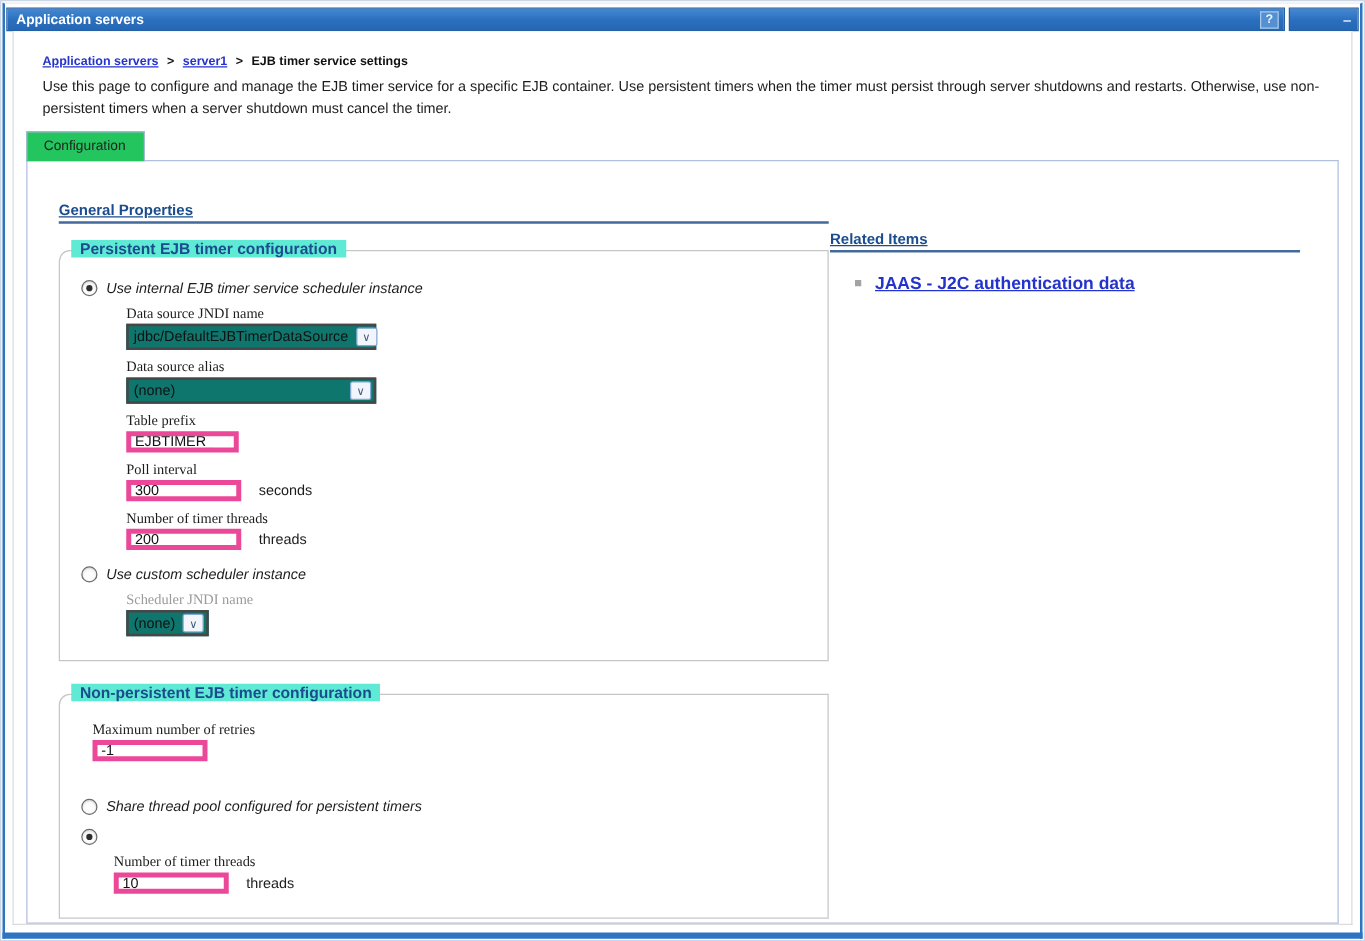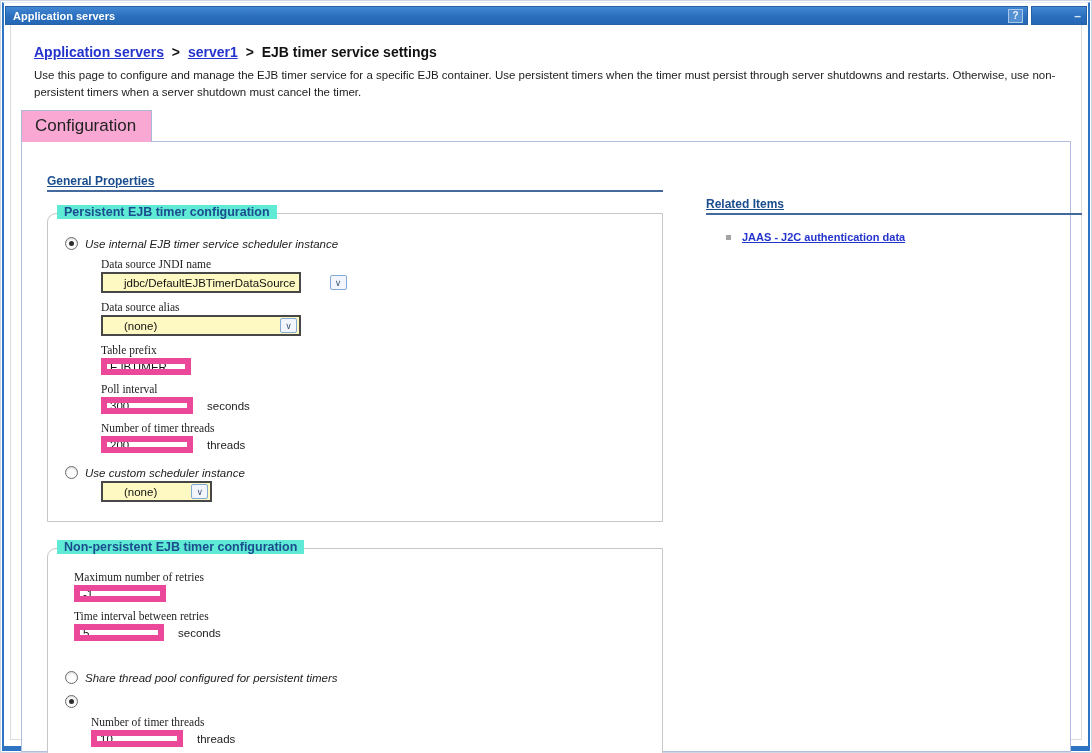--- a/index.html
+++ b/index.html
@@ -34,30 +34,30 @@
     width: 15px; height: 14px; background: #5590d2; border: 1px solid #a8c8ea;
     color: #eaf2fb; font-size: 10px; font-weight: bold; text-align: center; line-height: 12px;
     cursor: pointer;
   }
   .min-box { color: #d9e6f5; font-weight: bold; font-size: 12px; line-height: 12px; cursor: pointer; }
   
   .content {
     position: absolute; left: 10px; right: 10px; top: 25px; bottom: 13px;
     border: 1px solid #dcdcdc; border-top: none; background: #fff;
   }
-  .breadcrumb { margin: 19px 0 0 23px; font-size: 14px; }
+  .breadcrumb { margin: 19px 0 0 23px; font-size: 10px; }
   .breadcrumb a { color: #2433cc; font-weight: bold; text-decoration: underline; cursor: pointer; }
   .breadcrumb .crumb-sep { font-weight: bold; color: #111; margin: 0 4px; }
   .breadcrumb .crumb-current { font-weight: bold; color: #111; }
   .description { margin: 7px 23px 0 23px; width: 1025px; line-height: 1.45; color: #1c1c1c; }
   
   .tab {
     display: inline-block; margin: 10px 0 0 10px; padding: 5px 15px 6px 13px;
-    border: 1px solid #a9b9d8; border-bottom: none; background: #f9a8d4;
-    position: relative; z-index: 2; font-size: 17px; color: #222; cursor: pointer;
+    border: 1px solid #a9b9d8; border-bottom: none; background: #22c55e;
+    position: relative; z-index: 2; font-size: 11px; color: #222; cursor: pointer;
   }
   .panel {
     margin: -1px 10px 0 10px; height: 611px; border: 1px solid #b1bede;
     background: #fff; position: relative; z-index: 1;
   }
   .main-col { position: absolute; left: 25px; top: 32px; width: 616px; }
   .section-heading {
     font-weight: bold; font-size: 12px; color: #1b4d8e;
     border-bottom: 2px solid #44699c; padding-bottom: 2px;
   }
@@ -81,43 +81,43 @@
     content: ""; position: absolute; left: 3px; top: 3px; width: 5px; height: 5px;
     border-radius: 50%; background: #2d2d2d;
   }
   .radio-label { color: #1c1c1c; }
   .fgroup { margin-left: 37px; }
   .fgroup.shallow { margin-left: 10px; }
   .fgroup.under-radio { margin-left: 27px; }
   .flabel { margin: 8px 0 2px 0; color: #1c1c1c; font-family: Liberation Serif, serif; }
   .flabel.disabled { color: #9a9a9a; }
   .txt {
-    width: 90px; height: 17px; border: 6px solid #ec4899; background: #fff;
+    width: 90px; height: 17px; border: 4px solid #ec4899; background: #fff;
     font-family: "Liberation Sans", sans-serif; font-size: 11.5px; padding: 0 3px; color: #111;
   }
   .txt.wide { width: 92px; }
   .unit { margin-left: 14px; color: #1c1c1c; }
   .sel {
     display: inline-flex; align-items: center; justify-content: space-between;
-    border: 2px solid #474747; background: #fef9c3; padding: 1px 2px 1px 18px; cursor: pointer; gap: 28px;
+    border: 2px solid #474747; background: #0f766e; padding: 1px 2px 1px 1px; cursor: pointer;
   }
   .sel-text { padding: 0 3px; white-space: nowrap; color: #111; }
   .sel-arrow {
     width: 17px; height: 15px; border: 1px solid #83a9d6; background: #f2f6fc;
     color: #41587a; font-size: 9px; line-height: 14px; text-align: center; border-radius: 2px;
     margin-left: 3px; flex: 0 0 auto;
   }
   .sel.w200 { width: 200px; }
   .gap-sm { height: 3px; }
   
-  .related { position: absolute; left: 684px; top: 55px; width: 376px; }
+  .related { position: absolute; left: 642px; top: 55px; width: 376px; }
   .related-list { margin-top: 16px; }
   .rel-item { display: flex; align-items: center; margin: 0 0 11px 20px; }
   .sq-bullet { width: 5px; height: 5px; background: #a3a3a3; margin-right: 11px; flex: 0 0 auto; }
-  .rel-link { color: #2433cc; font-weight: bold; text-decoration: underline; cursor: pointer; font-size: 11px; }
+  .rel-link { color: #2433cc; font-weight: bold; text-decoration: underline; cursor: pointer; font-size: 14px; }
 </style>
 </head>
 <body>
 
 <div class="outer-line"></div>
 <div class="blue-frame"></div>
 
 <div class="titlebar">
   <div class="tb-seg tb-main">
     <span class="tb-title">Application servers</span>
@@ -188,40 +188,37 @@
           <div class="flabel">Number of timer threads</div>
           <input class="txt wide" type="text" value="200" style=""><span class="unit">threads</span>
         </div>
 
         <div class="radio-row" style="margin-top:13px">
           <span class="radio"></span>
           <span class="radio-label">Use custom scheduler instance</span>
         </div>
 
         <div class="fgroup">
+          <div class="flabel disabled">Scheduler JNDI name</div>
           <div class="sel">
             <span class="sel-text">(none)</span>
             <span class="sel-arrow">∨</span>
           </div>
         </div>
         <div class="gap-sm"></div>
       </div>
 
       <div class="fset" style="margin-top:26px">
         <div class="fset-legend">Non-persistent EJB timer configuration</div>
 
         <div class="fgroup shallow">
           <div class="flabel">Maximum number of retries</div>
           <input class="txt wide" type="text" value="-1" style="">
         </div>
 
-        <div class="fgroup shallow">
-          <div class="flabel">Time interval between retries</div>
-          <input class="txt" type="text" value="5" style=""><span class="unit">seconds</span>
-        </div>
 
         <div class="radio-row" style="margin-top:30px">
           <span class="radio"></span>
           <span class="radio-label">Share thread pool configured for persistent timers</span>
         </div>
 
         <div class="radio-row" style="margin-top:11px">
           <span class="radio on"></span>
         </div>
 

